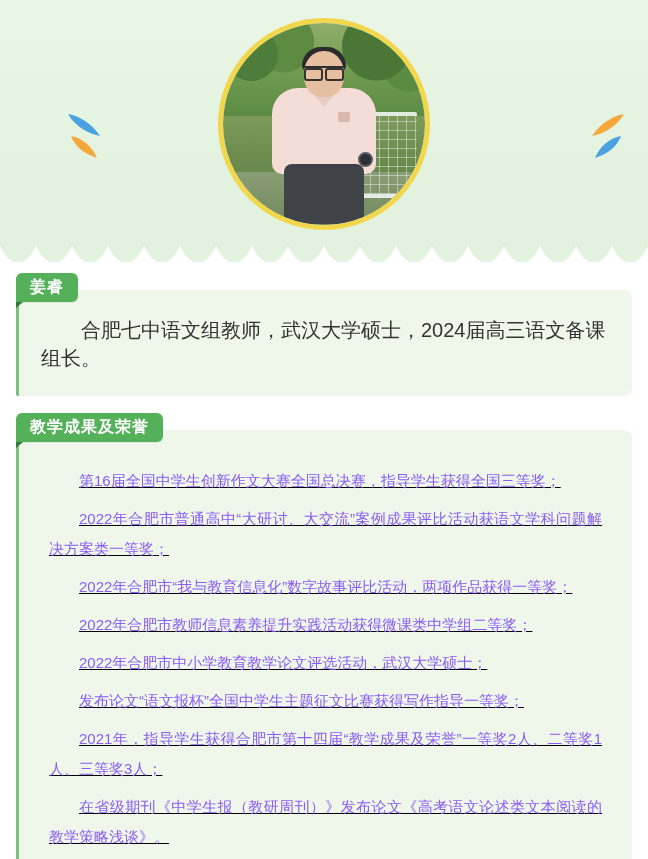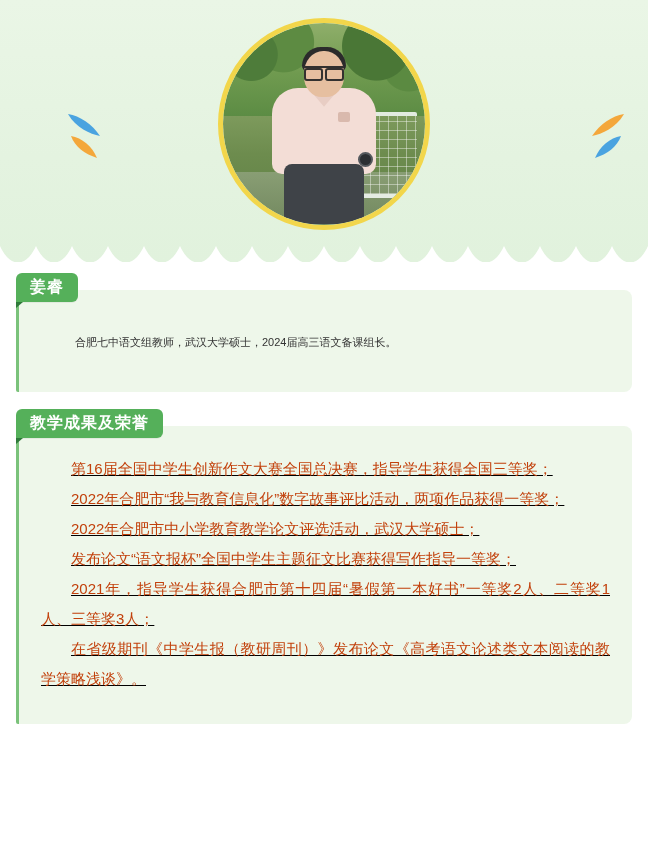--- a/index.html
+++ b/index.html
@@ -196,33 +196,33 @@
     content: "";
     position: absolute;
     left: 0;
     bottom: -6px;
     border-width: 6px 7px 0 0;
     border-style: solid;
     border-color: #2f7a3a transparent transparent transparent;
   }
 
   .para {
-    margin: 0;
-    color: #c2410c;
+    margin: 8px;
+    color: #8b5cf6;
     font-size: 15px;
     line-height: 30px;
     text-align: justify;
     text-indent: 2em;
   }
   .para + .para { margin-top: 0; }
 
   .intro {
-    margin: 12px;
+    margin: 0;
     color: #333333;
-    font-size: 11px;
+    font-size: 20px;
     line-height: 28px;
     text-indent: 2em;
   }
 
   .sec-2 .sec-body { padding-top: 28px; padding-bottom: 30px; }
 </style>
 </head>
 <body>
 
 <div class="page">
@@ -270,21 +270,23 @@
     <span class="tag">姜睿</span>
     <div class="sec-body">
       <p class="intro">合肥七中语文组教师，武汉大学硕士，2024届高三语文备课组长。</p>
     </div>
   </div>
 
   <div class="section sec-2" style="margin-top:34px;text-decoration:underline;">
     <span class="tag">教学成果及荣誉</span>
     <div class="sec-body">
       <p class="para">第16届全国中学生创新作文大赛全国总决赛，指导学生获得全国三等奖；</p>
+      <p class="para">2022年合肥市普通高中“大研讨、大交流”案例成果评比活动获语文学科问题解决方案类一等奖；</p>
       <p class="para">2022年合肥市“我与教育信息化”数字故事评比活动，两项作品获得一等奖；</p>
+      <p class="para">2022年合肥市教师信息素养提升实践活动获得微课类中学组二等奖；</p>
       <p class="para">2022年合肥市中小学教育教学论文评选活动，武汉大学硕士；</p>
       <p class="para">发布论文“语文报杯”全国中学生主题征文比赛获得写作指导一等奖；</p>
-      <p class="para">2021年，指导学生获得合肥市第十四届“暑假第一本好书”一等奖2人、二等奖1人、三等奖3人；</p>
+      <p class="para">2021年，指导学生获得合肥市第十四届“教学成果及荣誉”一等奖2人、二等奖1人、三等奖3人；</p>
       <p class="para">在省级期刊《中学生报（教研周刊）》发布论文《高考语文论述类文本阅读的教学策略浅谈》。</p>
     </div>
   </div>
 
 </div>
 
 </body></html>

